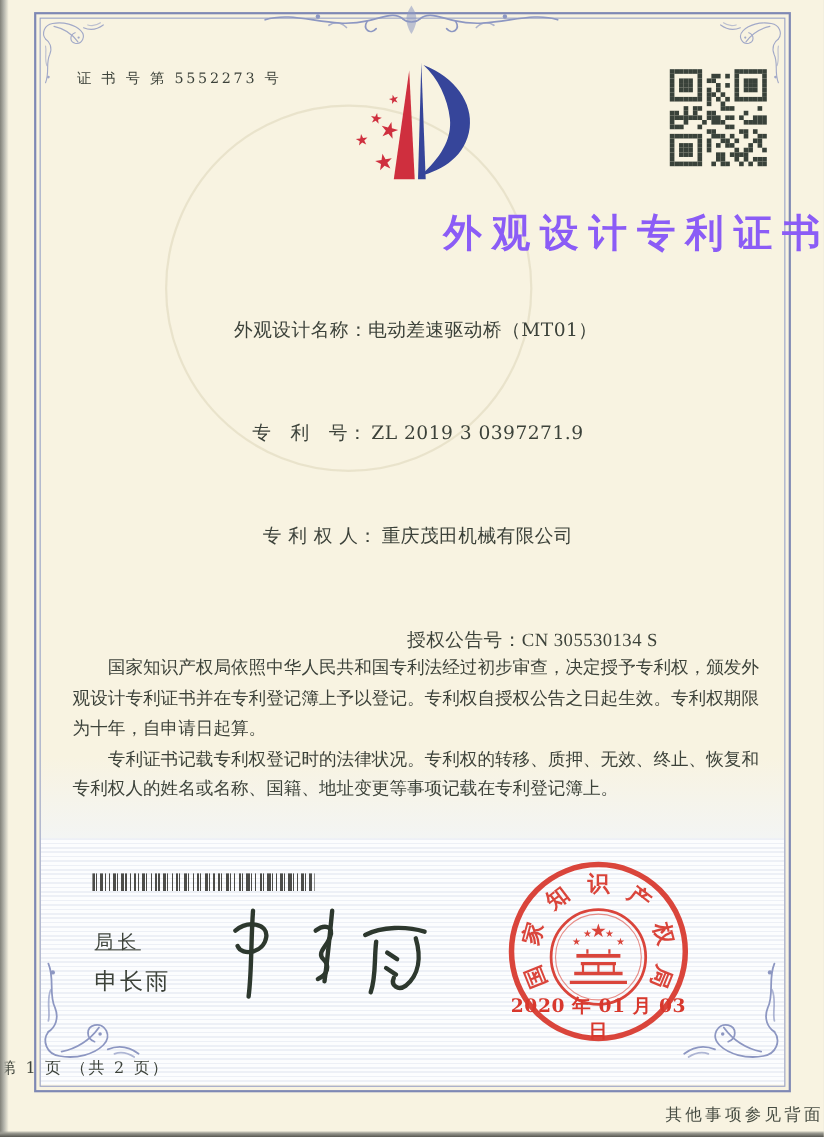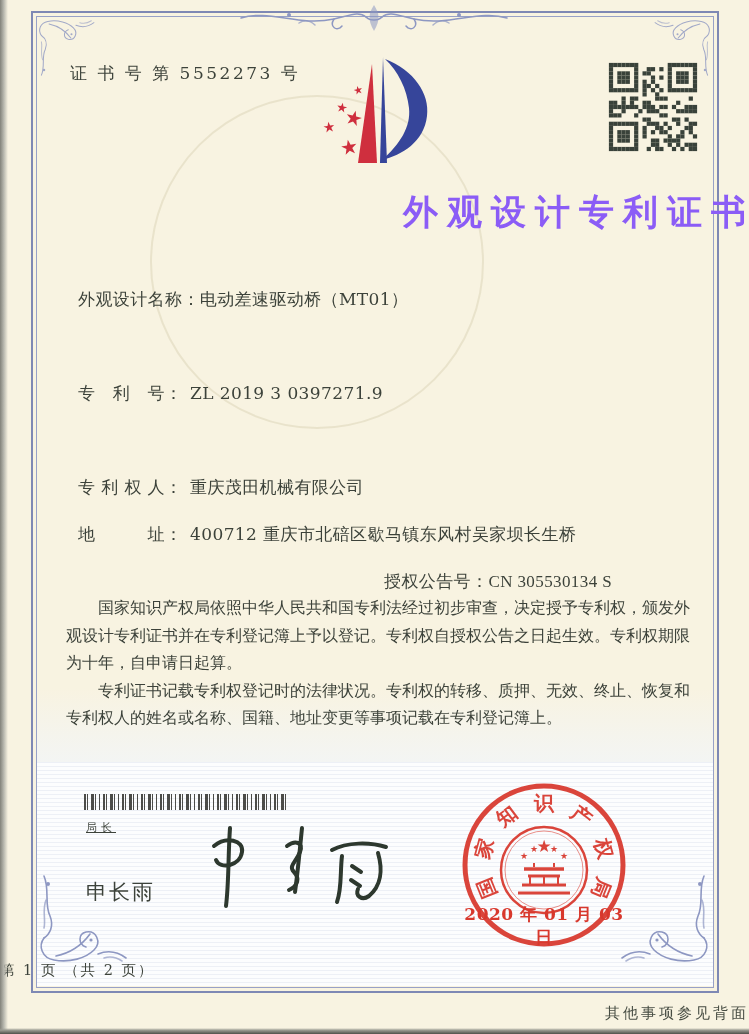--- a/index.html
+++ b/index.html
@@ -14,30 +14,30 @@
   .frame{position:absolute;left:31px;top:11px;width:684px;height:978px;border:2px solid #7e88b4;z-index:3;}
   .frame-inner{position:absolute;inset:3px;border:1px solid #98a1c7;}
   
   .shade{position:absolute;left:37px;top:688px;width:676px;height:76px;z-index:1;
          background:linear-gradient(180deg,rgba(248,243,225,0),#f3f5f4);}
   .stripes{position:absolute;left:37px;top:762px;width:676px;height:224px;z-index:1;
            background:repeating-linear-gradient(180deg,#edf0f6 0 1.5px,#fcfdfe 1.5px 4px);}
   .watermark-ring{position:absolute;left:150px;top:95px;width:330px;height:330px;border-radius:50%;
                   border:2px solid rgba(203,193,158,.32);z-index:1;}
   
-  .cert-no{position:absolute;left:70px;top:62px;font-size:17px;letter-spacing:2.5px;z-index:5;}
+  .cert-no{position:absolute;left:70px;top:62px;font-size:13px;letter-spacing:2.5px;z-index:5;}
   .title{position:absolute;left:6px;top:189px;width:100%;text-align:right;font-size:35px;font-weight:bold;
          letter-spacing:9px;color:#8b5cf6;z-index:5;}
-  .row{position:absolute;left:78px;width:628px;font-size:17px;letter-spacing:.4px;z-index:5;}
+  .row{position:absolute;left:64px;width:628px;font-size:17px;letter-spacing:.4px;z-index:5;text-align:center;}
   .flabel{display:inline-block;min-width:112px;}
   .grant-no-group{position:absolute;left:306px;top:0;white-space:nowrap;font-family:Liberation Serif, serif;}
   .paras{position:absolute;left:66px;top:594px;width:624px;font-size:16px;line-height:27.5px;
          text-align:justify;z-index:5;font-family:Liberation Serif, serif;}
   .paras p{margin:0;text-indent:2em;}
-  .director-label{position:absolute;left:86px;top:820px;font-size:11px;letter-spacing:4px;z-index:6;text-decoration:underline;}
+  .director-label{position:absolute;left:86px;top:845px;font-size:17px;letter-spacing:4px;z-index:6;text-decoration:underline;}
   .director-name{position:absolute;left:86px;top:878px;font-size:21px;letter-spacing:2px;z-index:6;}
   .barcode{position:absolute;left:84px;top:794px;width:202px;height:16px;opacity:.85;z-index:6;
     background:repeating-linear-gradient(90deg,
       #2e2e2a 0 2px,transparent 2px 3px,#2e2e2a 3px 4px,transparent 4px 7px,
       #2e2e2a 7px 10px,transparent 10px 11px,#2e2e2a 11px 12px,transparent 12px 15px,
       #2e2e2a 15px 16px,transparent 16px 19px);}
   .sig-svg{position:absolute;left:192px;top:816px;z-index:6;}
   .seal-svg{position:absolute;left:452px;top:773px;z-index:7;opacity:.93;}
   .seal-date{position:absolute;left:458px;top:903px;width:172px;text-align:center;font-size:17px;
              font-weight:bold;color:#d8382d;letter-spacing:.5px;z-index:8;}
@@ -344,23 +344,20 @@
 
   <div class="row" style="top:288px">
     <span class="flabel">外观设计名称：</span><span>电动差速驱动桥（MT01）</span>
   </div>
   <div class="row" style="top:382px">
     <span class="flabel">专　利　号：</span><span>ZL 2019 3 0397271.9</span>
   </div>
   <div class="row" style="top:476px">
     <span class="flabel">专 利 权 人：</span><span>重庆茂田机械有限公司</span>
   </div>
-  <div class="row" style="top:523px">
-    <span class="flabel">地　　　址：</span><span>400712 重庆市北碚区歇马镇东风村吴家坝长生桥</span>
-  </div>
   <div class="row" style="top:570px">
     <span class="grant-no-group">
       <span>授权公告号：</span><span>CN 305530134 S</span>
     </span>
   </div>
 
   <div class="paras">
     <p>国家知识产权局依照中华人民共和国专利法经过初步审查，决定授予专利权，颁发外观设计专利证书并在专利登记簿上予以登记。专利权自授权公告之日起生效。专利权期限为十年，自申请日起算。</p>
     <p>专利证书记载专利权登记时的法律状况。专利权的转移、质押、无效、终止、恢复和专利权人的姓名或名称、国籍、地址变更等事项记载在专利登记簿上。</p>
   </div>

